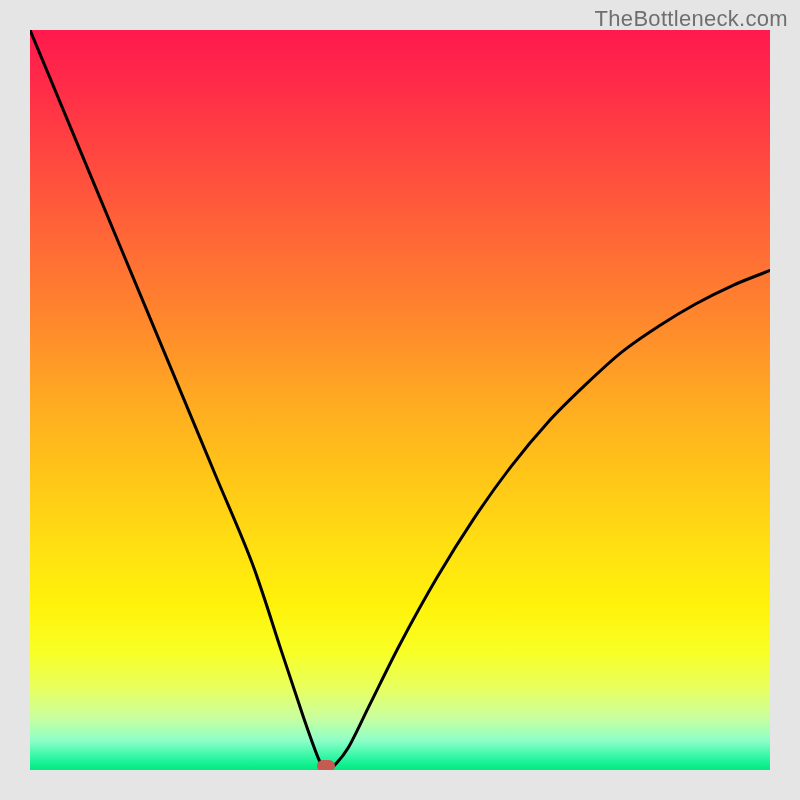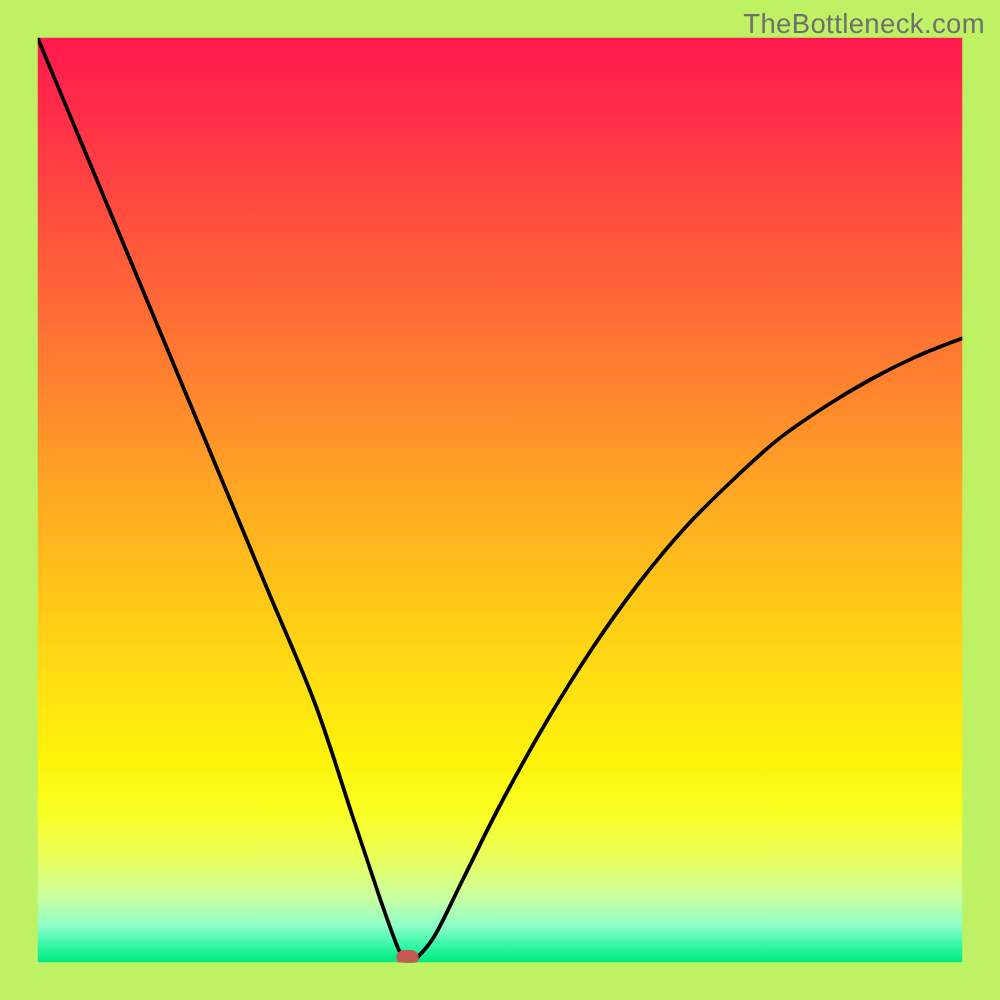--- a/index.html
+++ b/index.html
@@ -8,21 +8,21 @@
     width: 800px;
     height: 800px;
     background: #000;
     overflow: hidden;
     font-family: Arial, Helvetica, sans-serif;
   }
   .frame {
     position: relative;
     width: 800px;
     height: 800px;
-    background: #bef264;
+    background: #e5e5e5;
     text-align: right;
   }
   .watermark {
     position: absolute;
     top: 6px;
     right: 12px;
     color: #6f6f6f;
     font-size: 22px;
     font-weight: 500;
     letter-spacing: 0.3px;

